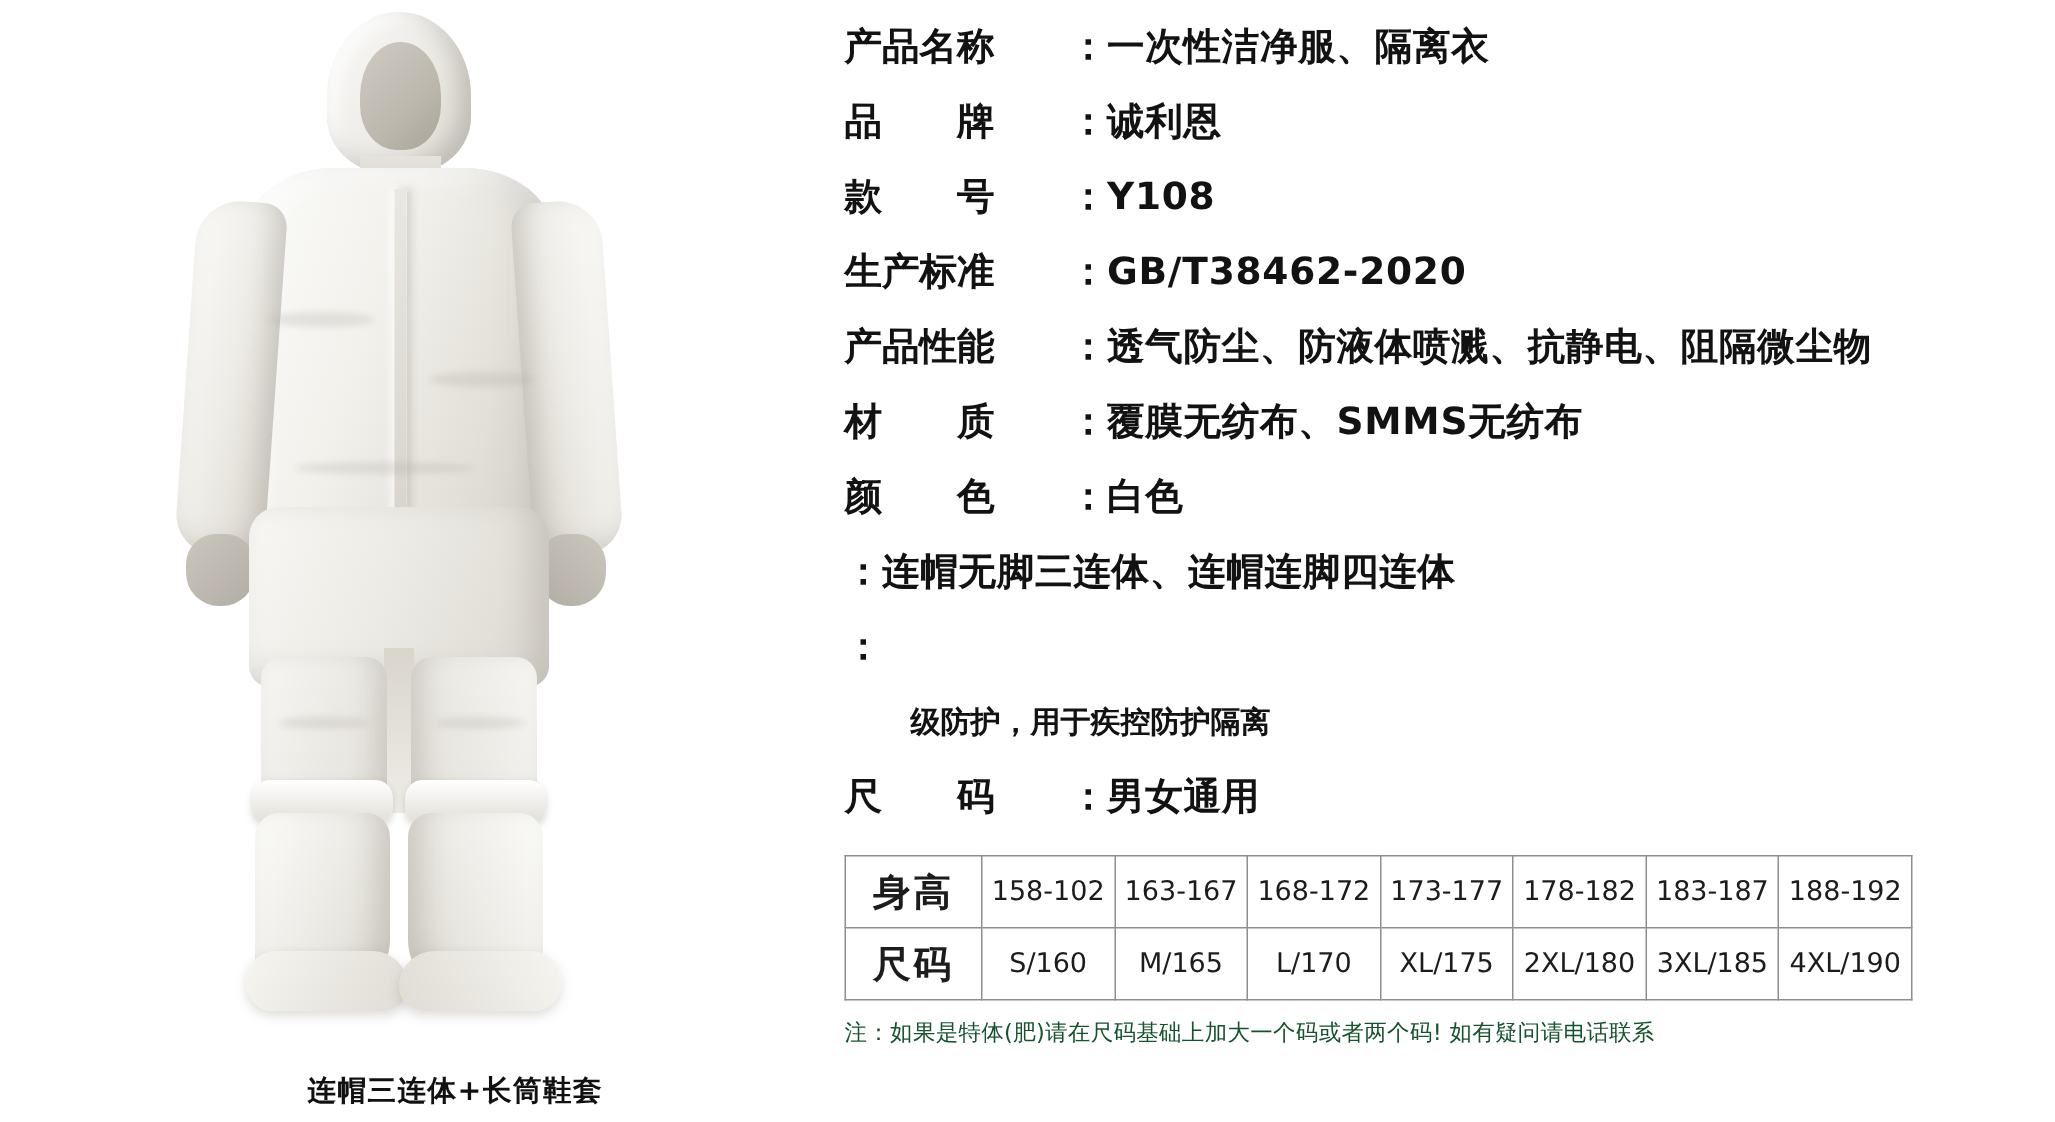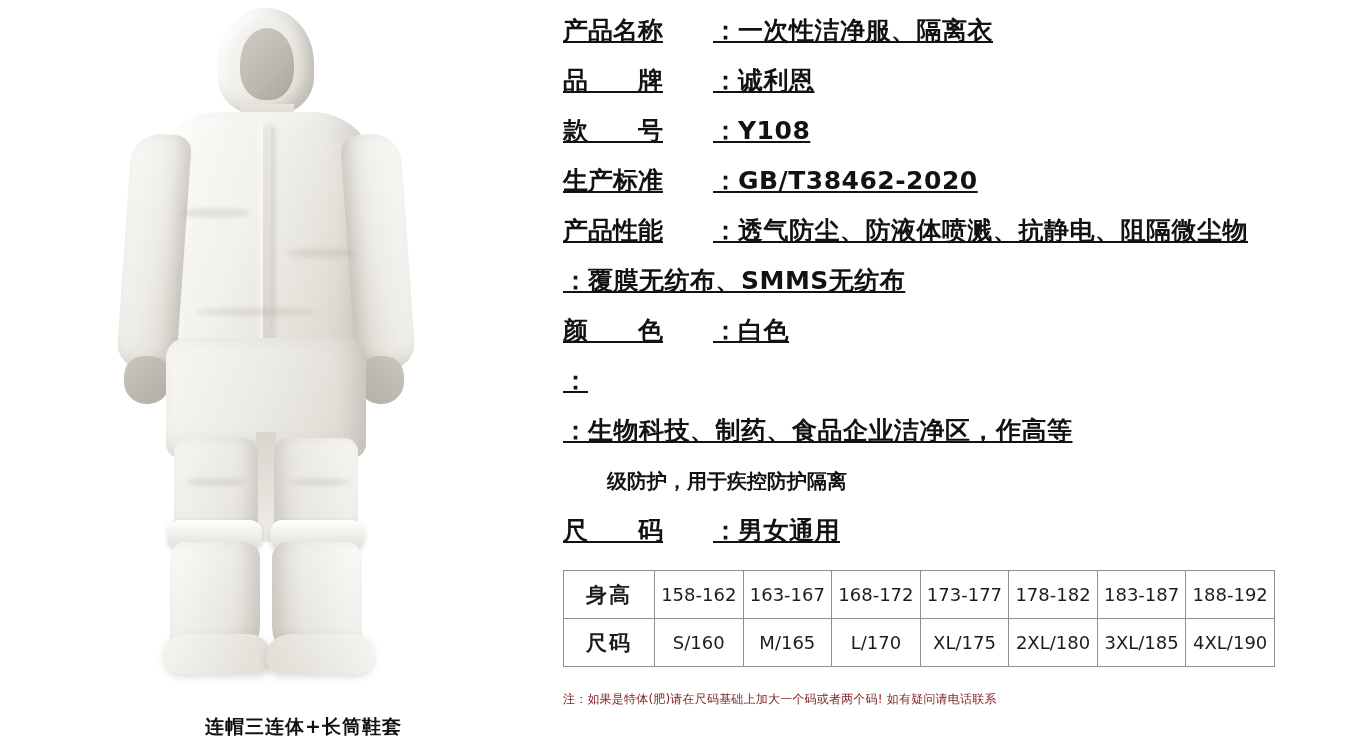--- a/index.html
+++ b/index.html
@@ -192,21 +192,20 @@
   }
   .spec-row {
     display: flex;
     align-items: baseline;
     font-family: "DejaVu Sans", sans-serif;
     font-weight: bold;
     font-size: 25px;
     line-height: 50px;
     color: #121212;
     white-space: nowrap;
-    text-decoration: underline;
   }
   .spec-label {
     display: inline-block;
     width: 150px;
     flex: 0 0 150px;
     letter-spacing: 0px;
   }
   .spec-value {
     letter-spacing: 0.5px;
     text-align: right;
@@ -232,28 +231,28 @@
     height: 45px;
     text-align: center;
     vertical-align: middle;
     font-family: "DejaVu Sans", sans-serif;
     font-size: 18px;
     color: #1c1c1c;
   }
   .size-table td.head-cell {
     width: 88px;
     font-weight: bold;
-    font-size: 21px;
+    font-size: 25px;
     letter-spacing: 2px;
   }
   .note {
-    margin-top: 24px;
-    font-family: "DejaVu Sans", sans-serif;
-    font-size: 12px;
-    color: #7f1d1d;
+    margin-top: 12px;
+    font-family: "DejaVu Sans", sans-serif;
+    font-size: 15px;
+    color: #14532d;
     letter-spacing: 0.2px;
   }
 </style>
 </head>
 <body>
 
 <div class="page">
 
   <div class="photo-pane">
     <div class="photo-stage">
@@ -314,53 +313,54 @@
         <span class="spec-value">GB/T38462-2020</span>
       </li>
 
       <li class="spec-row">
         <span class="spec-label">产品性能</span>
         <span class="spec-colon">：</span>
         <span class="spec-value">透气防尘、防液体喷溅、抗静电、阻隔微尘物</span>
       </li>
 
       <li class="spec-row">
+        <span class="spec-label">材　　质</span>
         <span class="spec-colon">：</span>
         <span class="spec-value">覆膜无纺布、SMMS无纺布</span>
       </li>
 
       <li class="spec-row">
         <span class="spec-label">颜　　色</span>
         <span class="spec-colon">：</span>
         <span class="spec-value">白色</span>
       </li>
 
       <li class="spec-row">
         <span class="spec-colon">：</span>
-      </li>
-
-      <li class="spec-row">
-        <span class="spec-colon">：</span>
-        <span class="spec-value">生物科技、制药、食品企业洁净区，作高等</span>
+        <span class="spec-value">连帽无脚三连体、连帽连脚四连体</span>
+      </li>
+
+      <li class="spec-row">
+        <span class="spec-colon">：</span>
       </li>
     </ul>
 
     <div class="spec-cont">级防护，用于疾控防护隔离</div>
 
     <div class="spec-row">
       <span class="spec-label">尺　　码</span>
       <span class="spec-colon">：</span>
       <span class="spec-value">男女通用</span>
     </div>
 
     <table class="size-table">
       <tbody>
         <tr>
           <td class="head-cell">身高</td>
-          <td>158-162</td>
+          <td>158-102</td>
           <td>163-167</td>
           <td>168-172</td>
           <td>173-177</td>
           <td>178-182</td>
           <td>183-187</td>
           <td>188-192</td>
         </tr>
         <tr>
           <td class="head-cell">尺码</td>
           <td>S/160</td>

